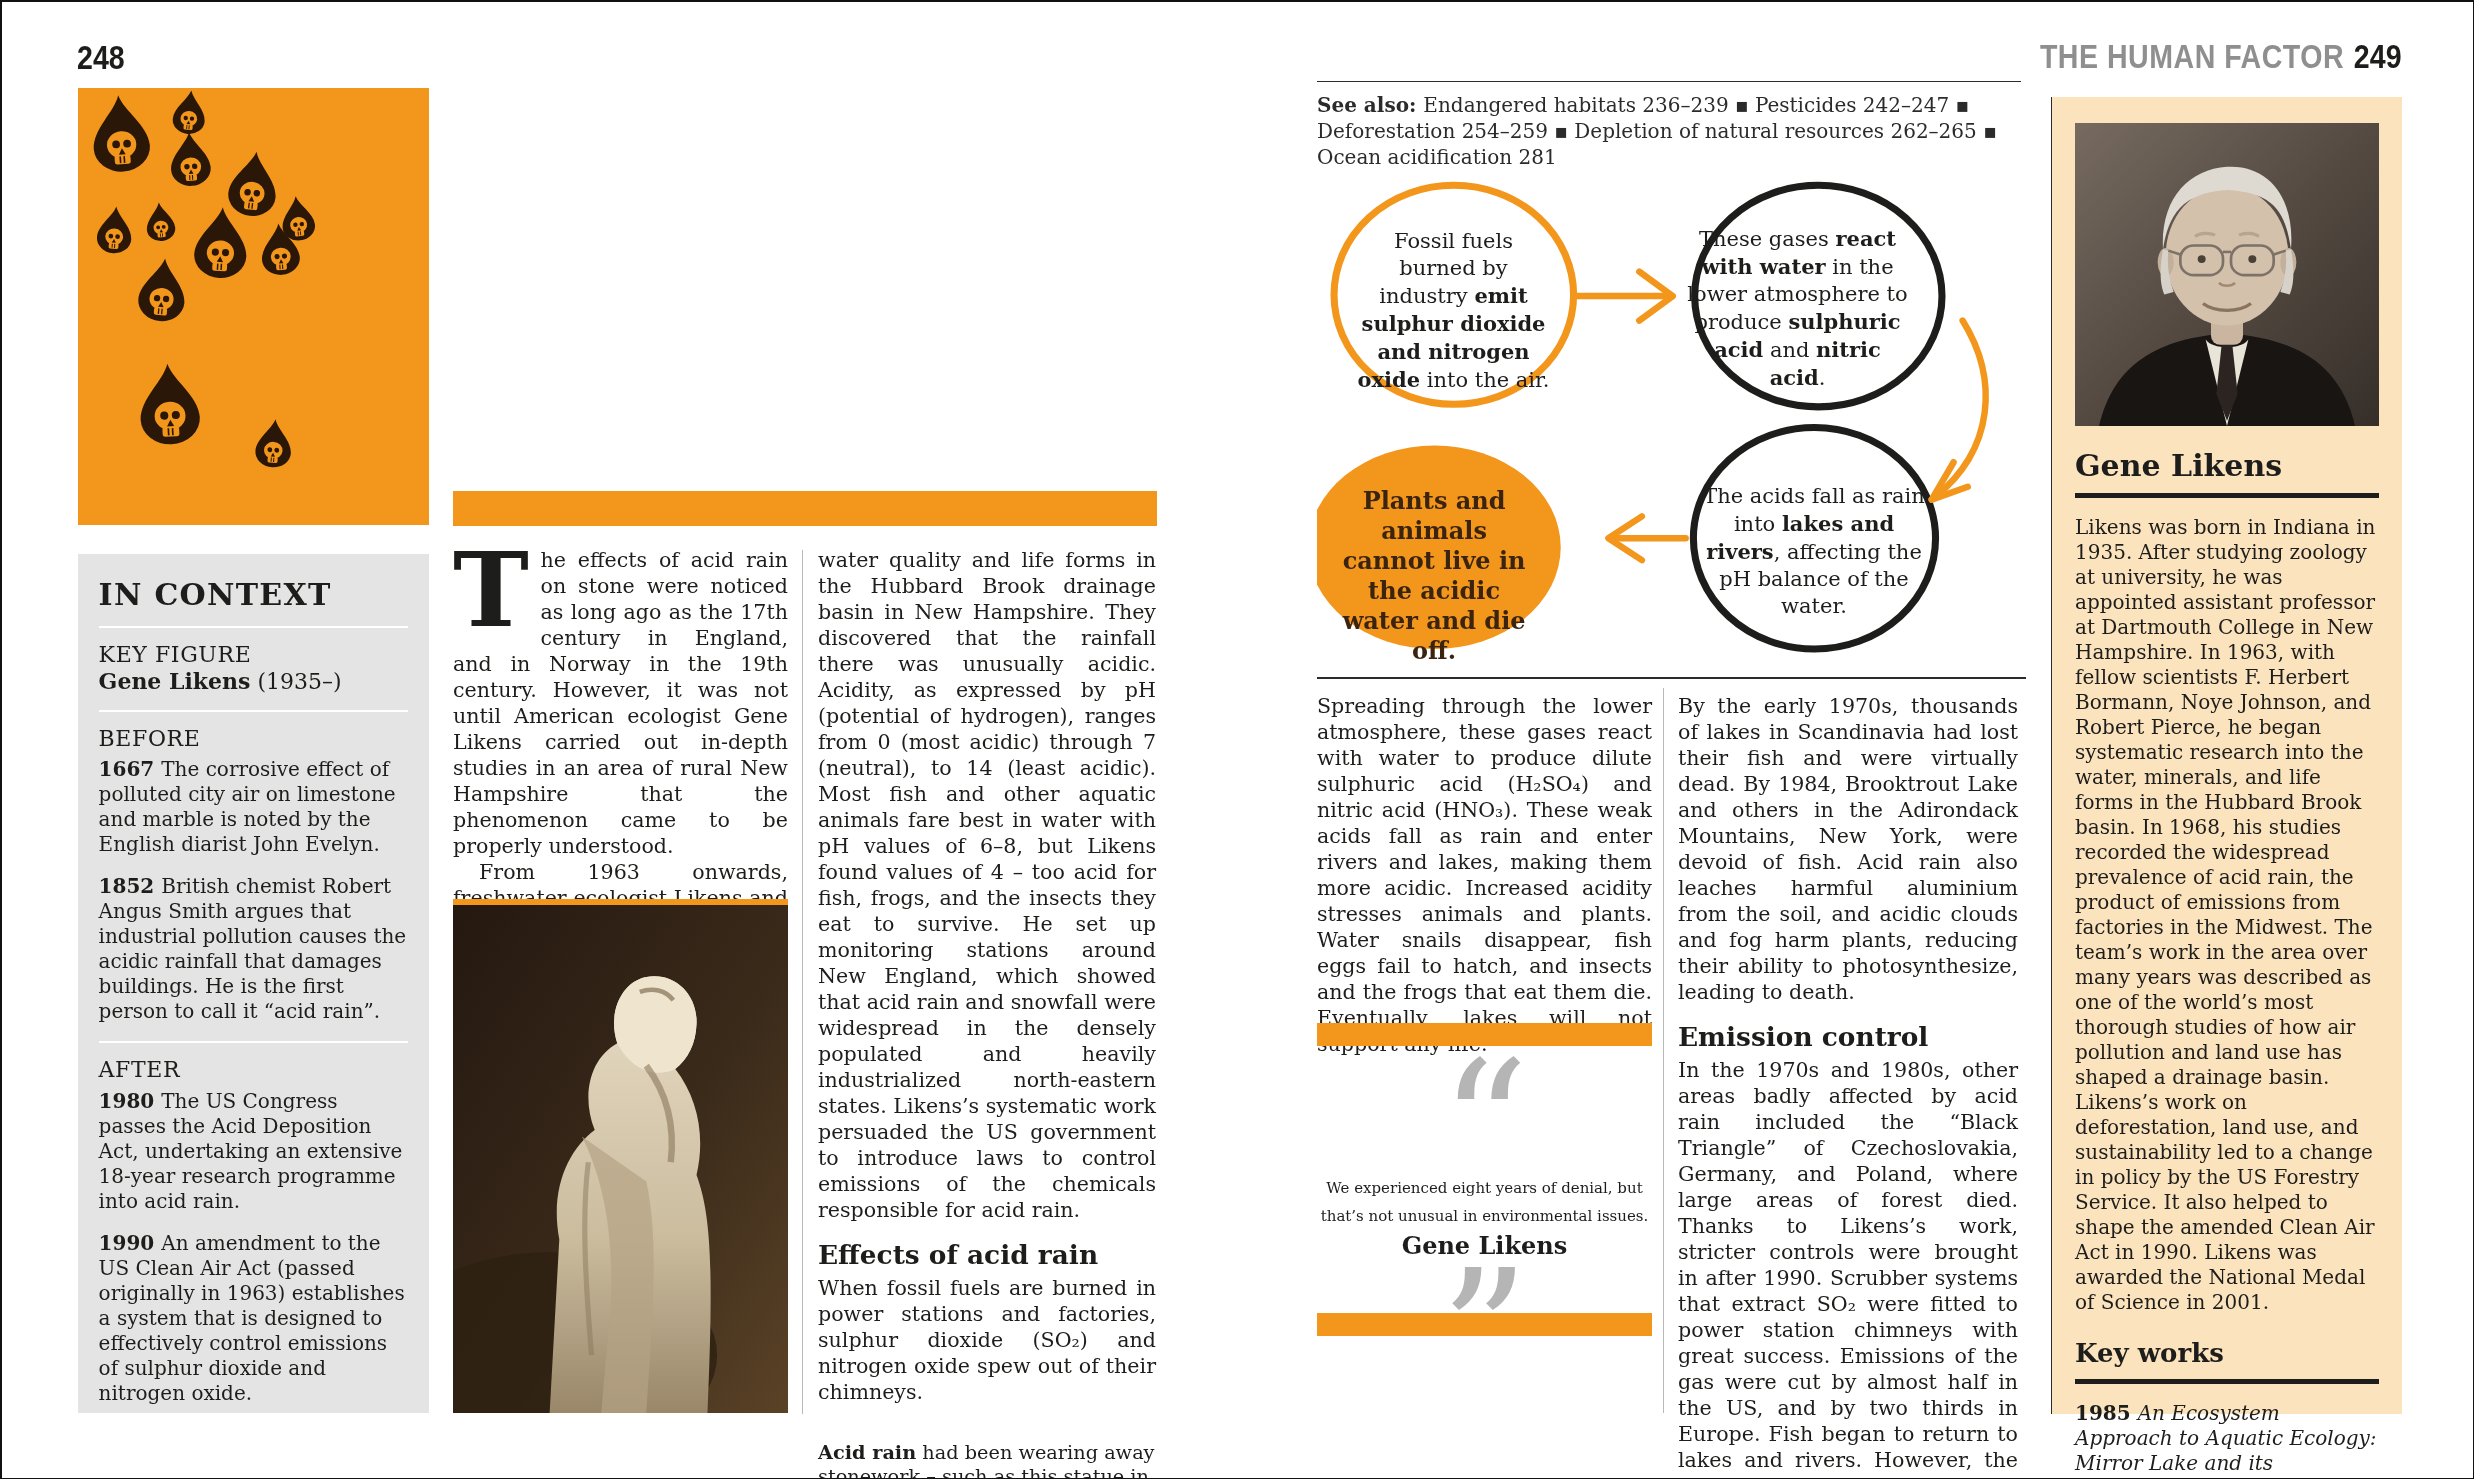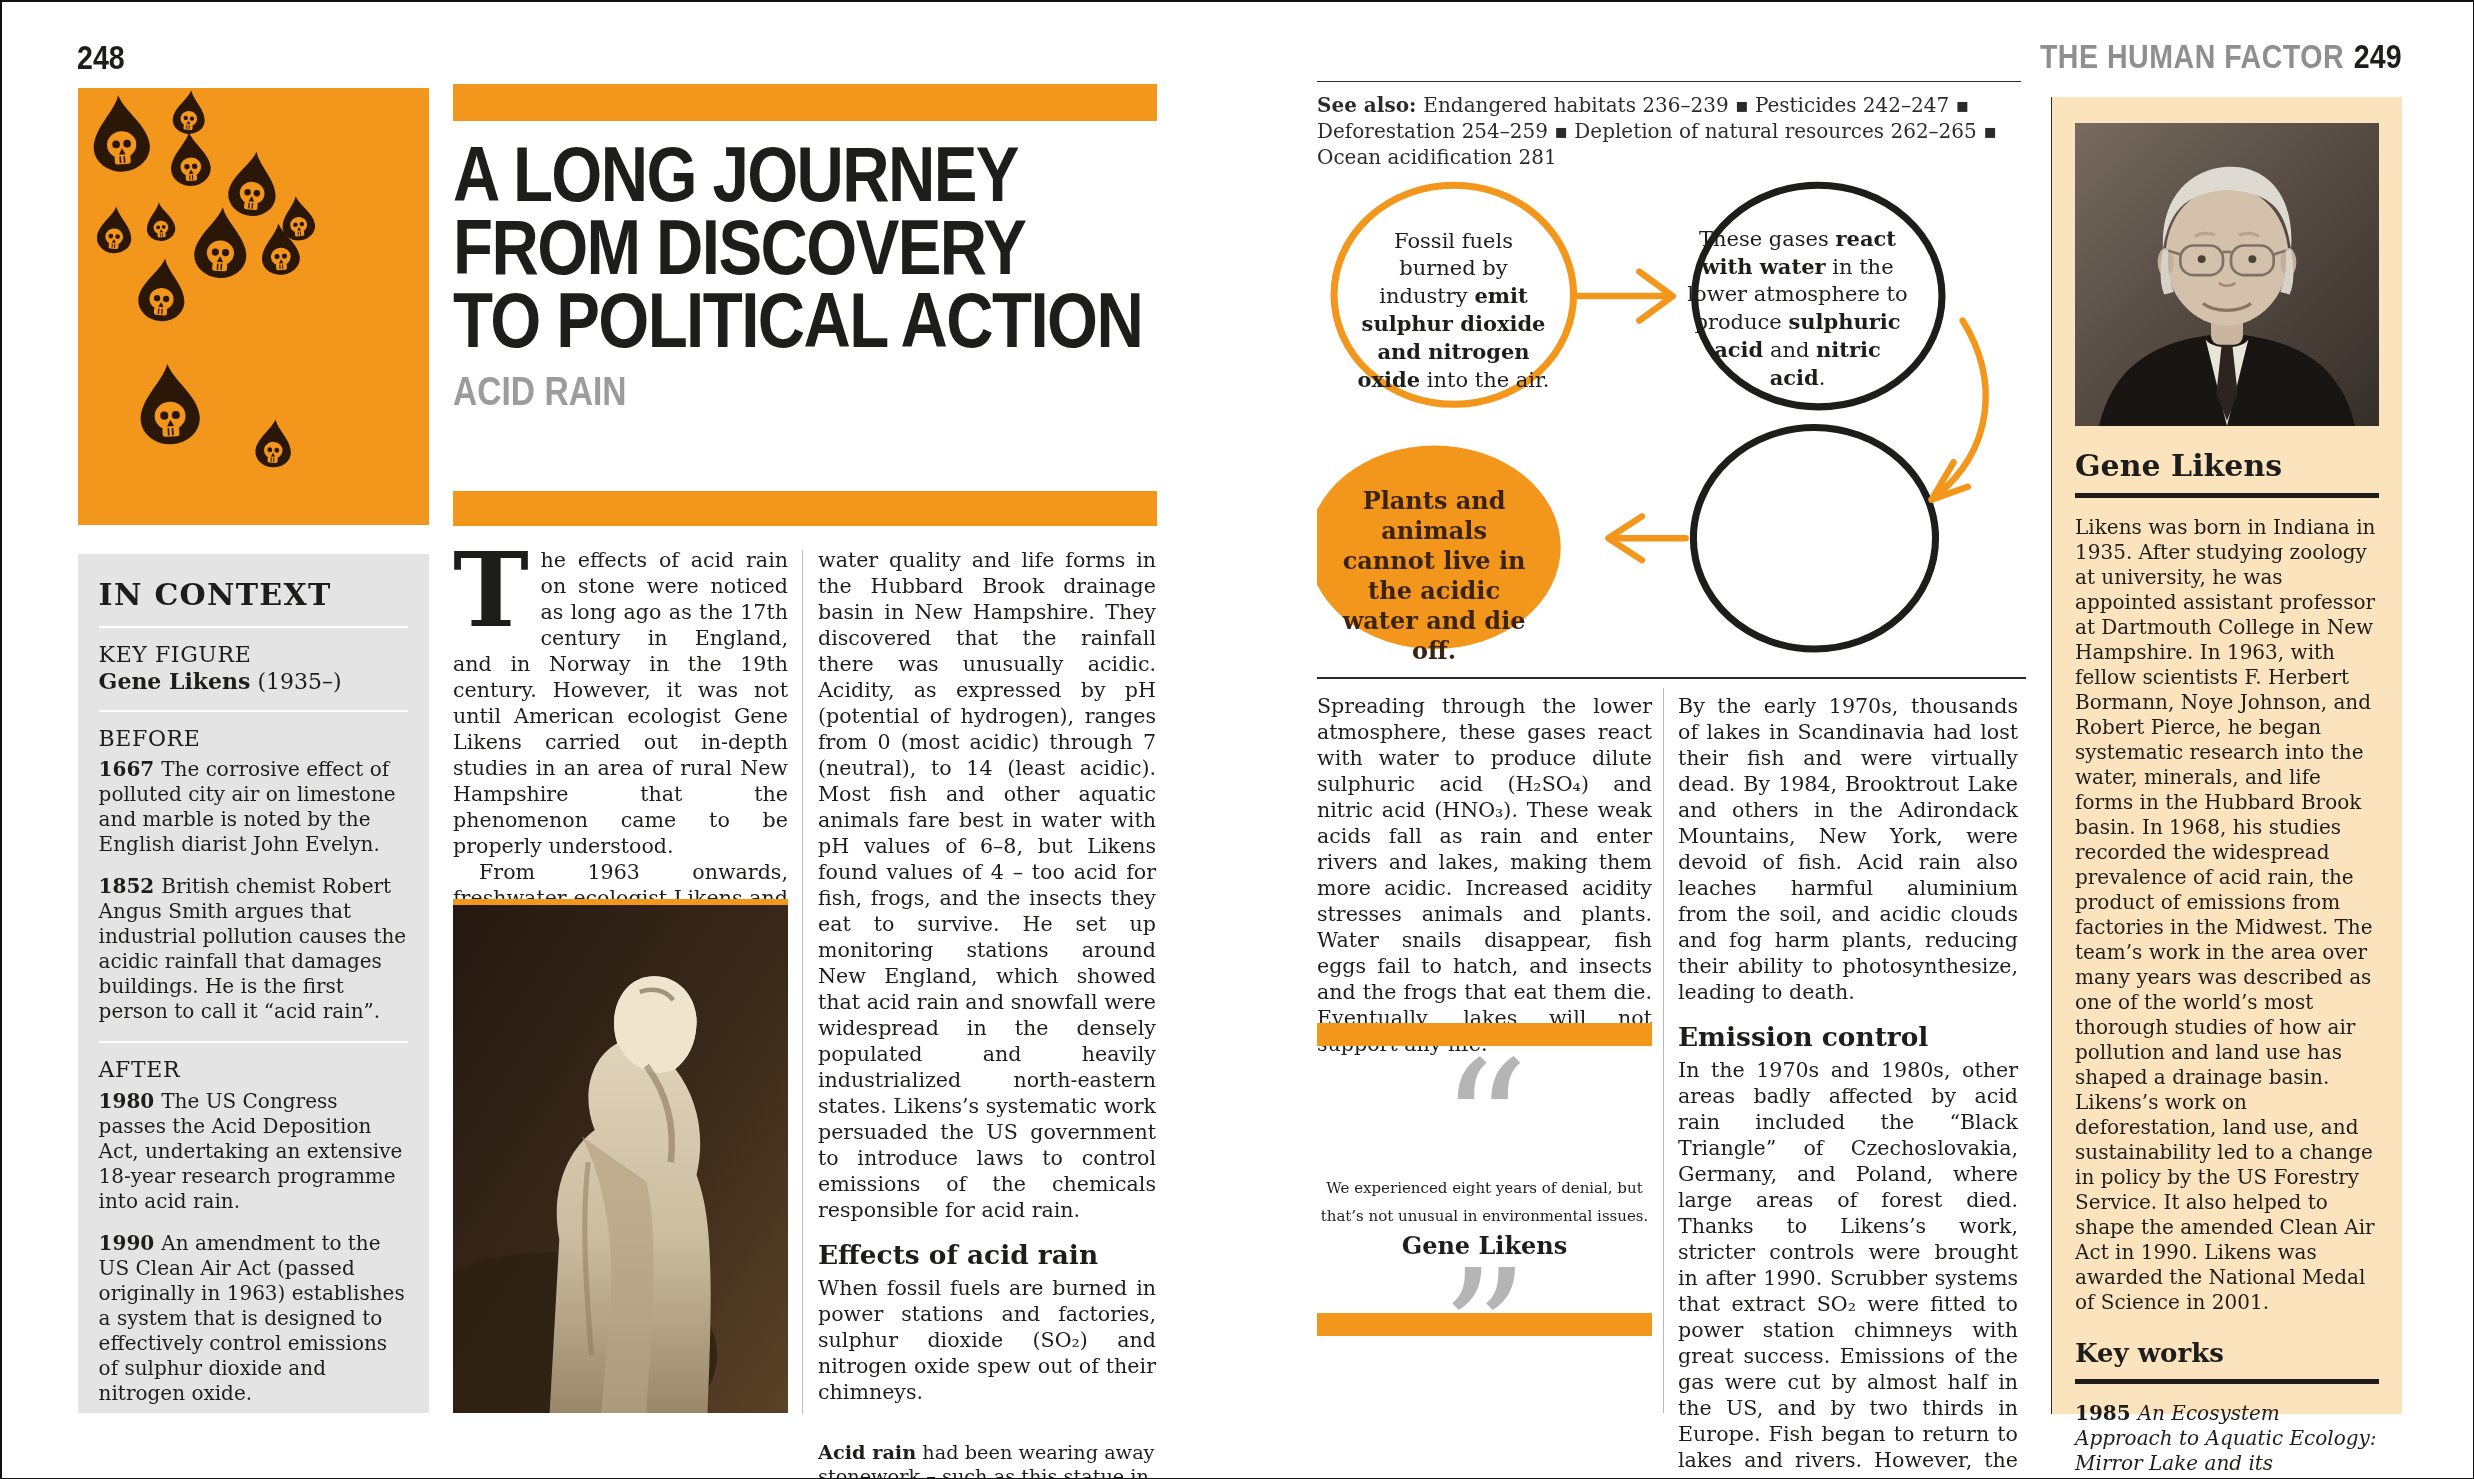--- a/index.html
+++ b/index.html
@@ -139,29 +139,20 @@
         </g>
       <g transform="translate(92,425) scale(1.0) rotate(-3 50 65)">
           <use href="#drop"></use>
         </g>
       <g transform="translate(274,512) scale(0.6) rotate(4 50 65)">
           <use href="#drop"></use>
         </g>
     </svg>
   </div>
 
-  <div class="abs titleblock">
-    <div class="bar"></div>
-    <h1 class="title">
-      <span class="cond">A LONG JOURNEY</span><br>
-      <span class="cond">FROM DISCOVERY</span><br>
-      <span class="cond">TO POLITICAL ACTION</span>
-    </h1>
-    <div class="subtitle"><span class="cond">ACID RAIN</span></div>
-  </div>
   <div class="abs bar2"></div>
 
   <div class="abs incontext">
     <h2>IN CONTEXT</h2>
     <hr class="wrule">
     <div class="ctxlabel">KEY FIGURE</div>
     <div class="ctxline"><span style="font-weight: bold;">Gene Likens</span><span> (1935–)</span></div>
     <hr class="wrule">
     <div class="ctxlabel" style="margin-bottom:6.4px;">BEFORE</div>
     <div class="event"><span style="font-weight: bold;">1667 </span><span>The corrosive effect of polluted city air on limestone and marble is noted by the English diarist John Evelyn.</span></div>
@@ -238,20 +229,21 @@
           <path d="M988 460 L954 518"></path>
         </g>
         <g>
           <path d="M572 578 L458 578"></path>
           <path d="M504 544 L452 578 L504 612"></path>
         </g>
       </g>
     </svg>
     <div class="bubbletext" style="left:40px;top:62px;width:193px;"><span>Fossil fuels burned by industry </span><span style="font-weight: bold;">emit sulphur dioxide and nitrogen oxide</span><span> into the air.</span></div>
     <div class="bubbletext" style="left:366px;top:59px;width:229px;"><span>These gases </span><span style="font-weight: bold;">react with water</span><span> in the lower atmosphere to produce </span><span style="font-weight: bold;">sulphuric acid</span><span> and </span><span style="font-weight: bold;">nitric acid</span><span>.</span></div>
+    <div class="bubbletext" style="left:385px;top:317px;width:224px;"><span>The acids fall as rain into </span><span style="font-weight: bold;">lakes and rivers</span><span>, affecting the pH balance of the water.</span></div>
     <div class="bubbletext b4" style="left:20.6px;top:320px;width:193px;">Plants and animals cannot live in the acidic water and die off.</div>
   </div>
   <div class="abs flowrule"></div>
 
   <div class="abs colrule" style="left:1661px;top:686px;height:725px;"></div>
 
   <div class="abs colR1 bodytext">
     <p>Spreading through the lower atmosphere, these gases react with water to produce dilute sulphuric acid (H₂SO₄) and nitric acid (HNO₃). These weak acids fall as rain and enter rivers and lakes, making them more acidic. Increased acidity stresses animals and plants. Water snails disappear, fish eggs fail to hatch, and insects and the frogs that eat them die. Eventually, lakes will not support any life.</p>
   </div>
 

